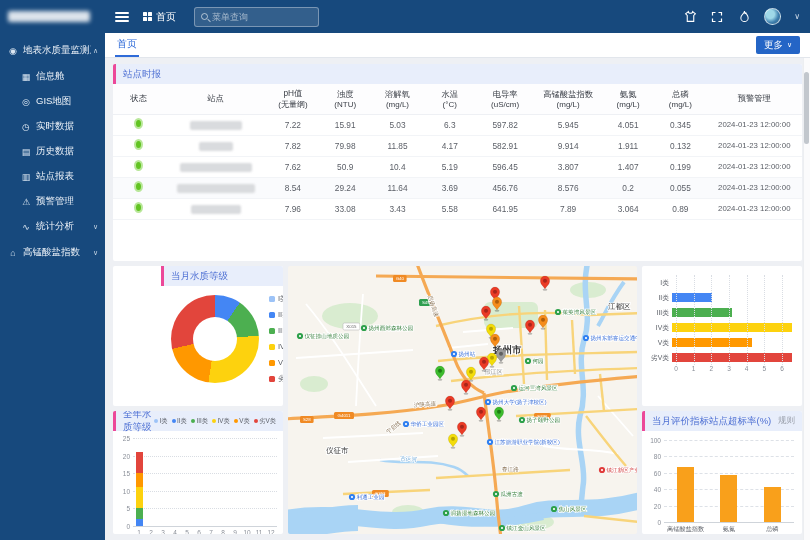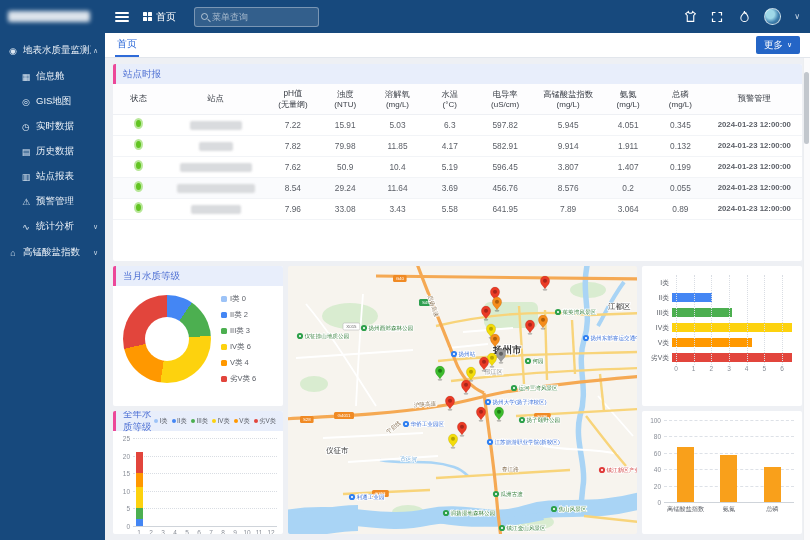--- a/index.html
+++ b/index.html
@@ -54,27 +54,27 @@
   .table-panel { height:197px; }
   table { width:100%; border-collapse:collapse; table-layout:fixed; }
   th { font-size:8.3px; color:#3c4048; font-weight:normal; padding:2px 1px; background:#fdfdfe; border-bottom:1px solid #eef0f4; height:30px; }
   th .u { font-size:8px; color:#3c4048; }
   td { font-size:8.3px; color:#5a5e66; text-align:center; height:21px; border-bottom:1px solid #f2f4f7; padding:0 1px; white-space:nowrap; overflow:hidden; }
   tr.zebra td { background:#fafbfd; }
   .c-status { width:50px; } .c-station { width:100px; } .c-num { width:51px; } .c-cond { width:57px; }
   .c-perm { width:66px; } .c-nh { width:51px; } .c-tp { width:51px; } .c-time { width:93px; }
   .dot { width:9px; height:11px; border-radius:50%; background:#62c422; border:2px solid #b9e79a; display:inline-block; }
   .redact { height:9px; background:#d9dbde; border-radius:2px; display:inline-block; filter:blur(1px); vertical-align:middle; }
-  .t-time { font-size:7.8px;font-weight:bold; }
+  .t-time { font-size:7.8px; }
 
   
   .bottom-grid { display:flex; gap:5px; height:268px; margin-top:5px; }
   .col-left { width:170px; display:flex; flex-direction:column; gap:5px; flex-shrink:0; }
   .col-right { width:160px; display:flex; flex-direction:column; gap:5px; flex-shrink:0; }
-  .donut-panel { height:140px; }
+  .donut-panel { height:140px;padding-left:48px; }
   .annual-panel { flex:1; }
   .hbar-panel { height:140px; }
   .vbar-panel { flex:1; }
   .map-panel { flex:1; background:#f7f4ee; border-radius:2px; overflow:hidden; position:relative; }
   .map-panel svg { display:block; width:100%; height:100%; }
 
   .donut-body { display:flex; align-items:center; padding:8px 6px 0 10px; }
   .donut { width:88px; height:88px; border-radius:50%; position:relative; flex-shrink:0; }
   .donut::after { content:""; position:absolute; inset:22px; background:#fff; border-radius:50%; }
   .d-legend { margin-left:10px; display:flex; flex-direction:column; gap:6px; }
@@ -795,20 +795,24 @@
                   <span style="left: 16.6667%;">1</span>
                   <span style="left: 33.3333%;">2</span>
                   <span style="left: 50%;">3</span>
                   <span style="left: 66.6667%;">4</span>
                   <span style="left: 83.3333%;">5</span>
                   <span style="left: 100%;">6</span>
                 </div>
             </div>
           </section>
           <section class="panel vbar-panel">
+            <div class="panel-header">
+              <span>当月评价指标站点超标率(%)</span>
+              <span class="hdr-link">规则</span>
+            </div>
             <div class="vbar-chart" id="vbar-chart">
                 <div class="v-grid" style="bottom: 0px; border-top: 1px solid rgb(207, 212, 218);">
                   <span>0</span>
                 </div>
                 <div class="v-grid" style="bottom: 16.4px;">
                   <span>20</span>
                 </div>
                 <div class="v-grid" style="bottom: 32.8px;">
                   <span>40</span>
                 </div>

